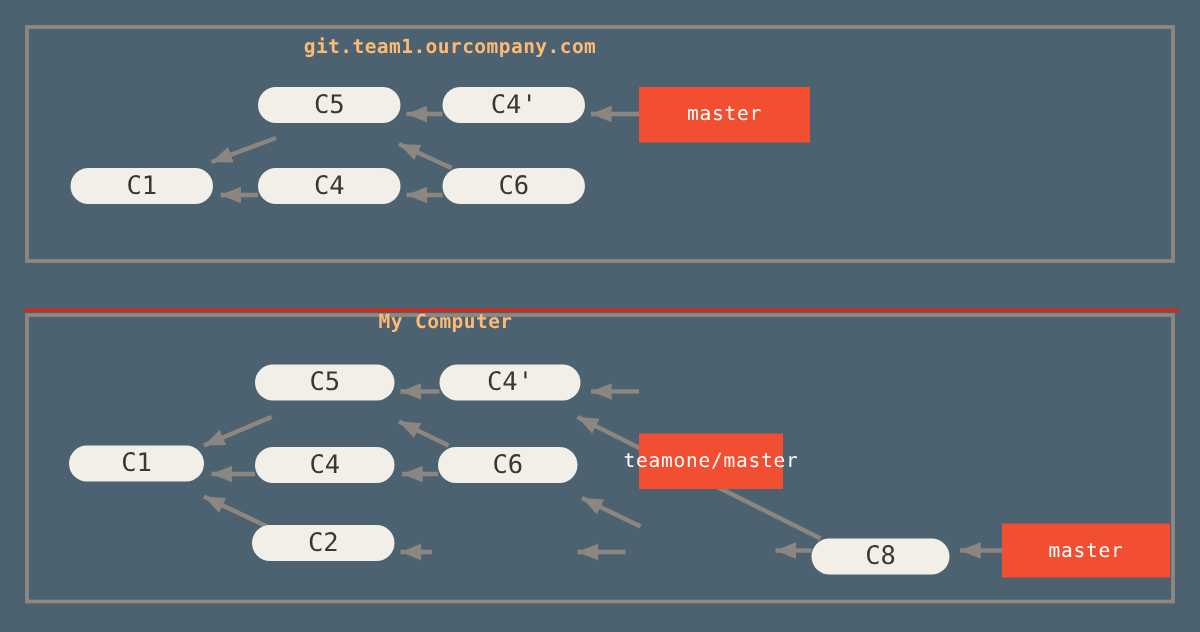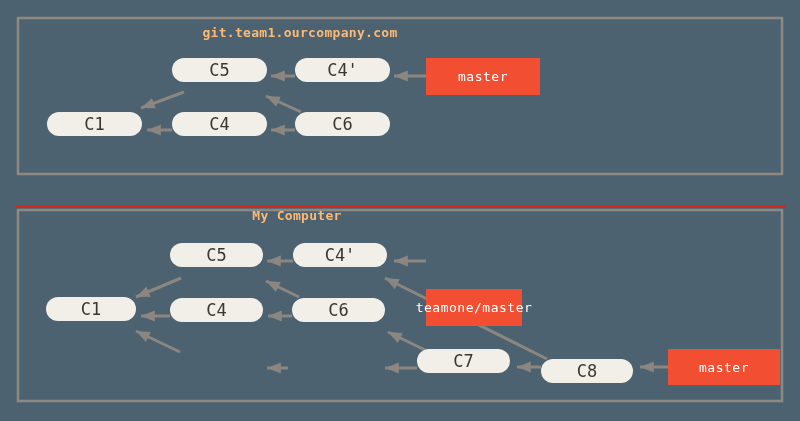--- a/index.html
+++ b/index.html
@@ -100,19 +100,19 @@
 
   <div class="branch" style="left:426px; top:58px; width:114px; height:37px;">master</div>
 
   <div class="panel-title" style="left:297px; top:215px;">My Computer</div>
 
   <div class="node" style="left:46px;  top:297px; width:90px;">C1</div>
   <div class="node" style="left:170px; top:243px; width:93px;">C5</div>
   <div class="node" style="left:293px; top:243px; width:94px;">C4'</div>
   <div class="node" style="left:170px; top:298px; width:93px;">C4</div>
   <div class="node" style="left:292px; top:298px; width:93px;">C6</div>
-  <div class="node" style="left:417px; top:349px; width:93px;">C7</div>
+  <div class="node" style="left:168px; top:350px; width:95px;">C2</div>
   <div class="node" style="left:541px; top:359px; width:92px;">C8</div>
 
   <div class="branch" style="left:426px; top:243px; width:96px; height:37px;margin-top:46px;">teamone/master</div>
   <div class="branch" style="left:668px; top:349px; width:112px; height:36px;">master</div>
 
 </div>
 
 </body></html>

